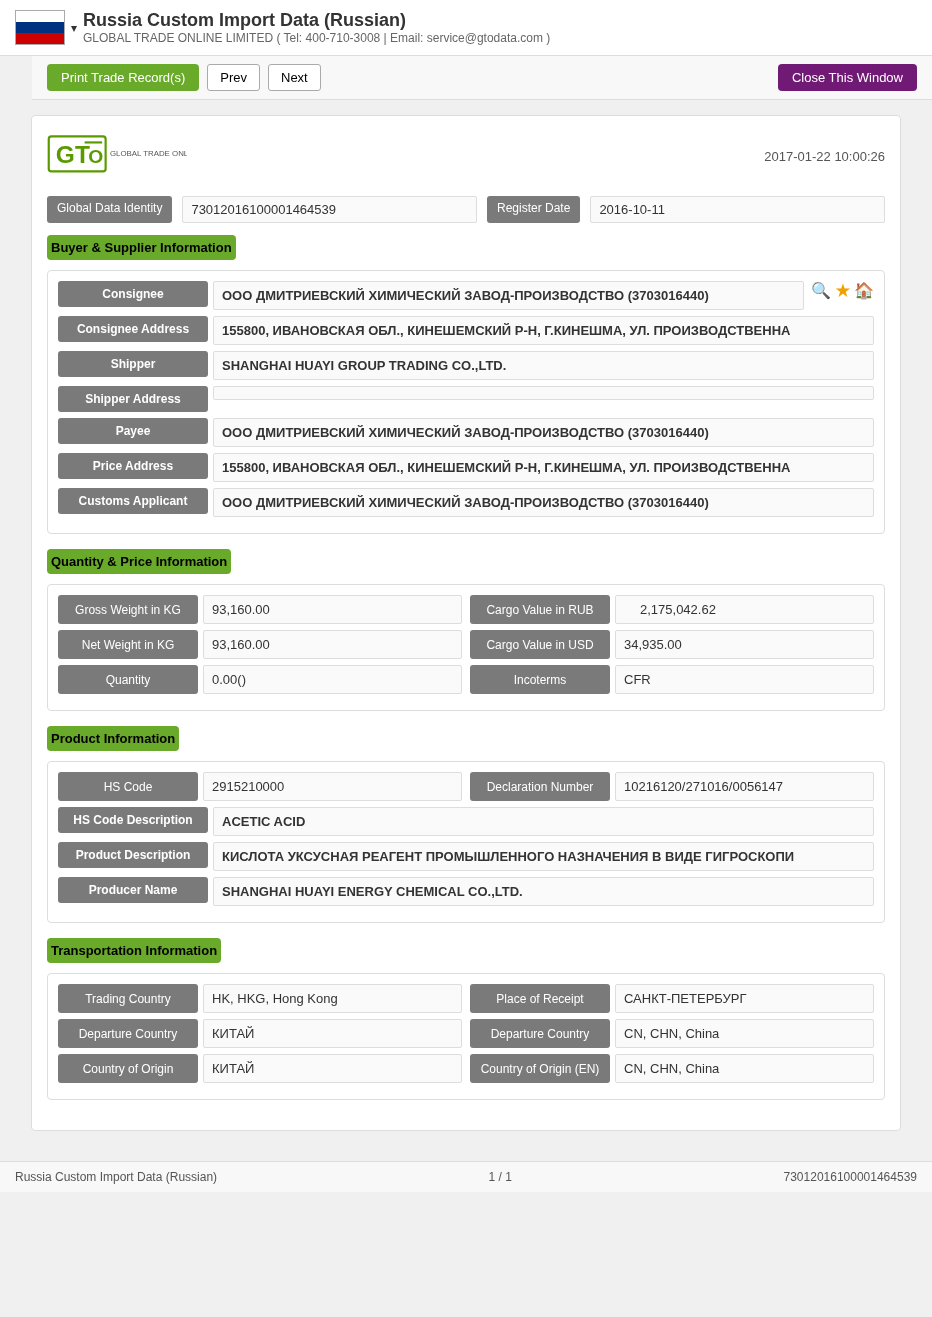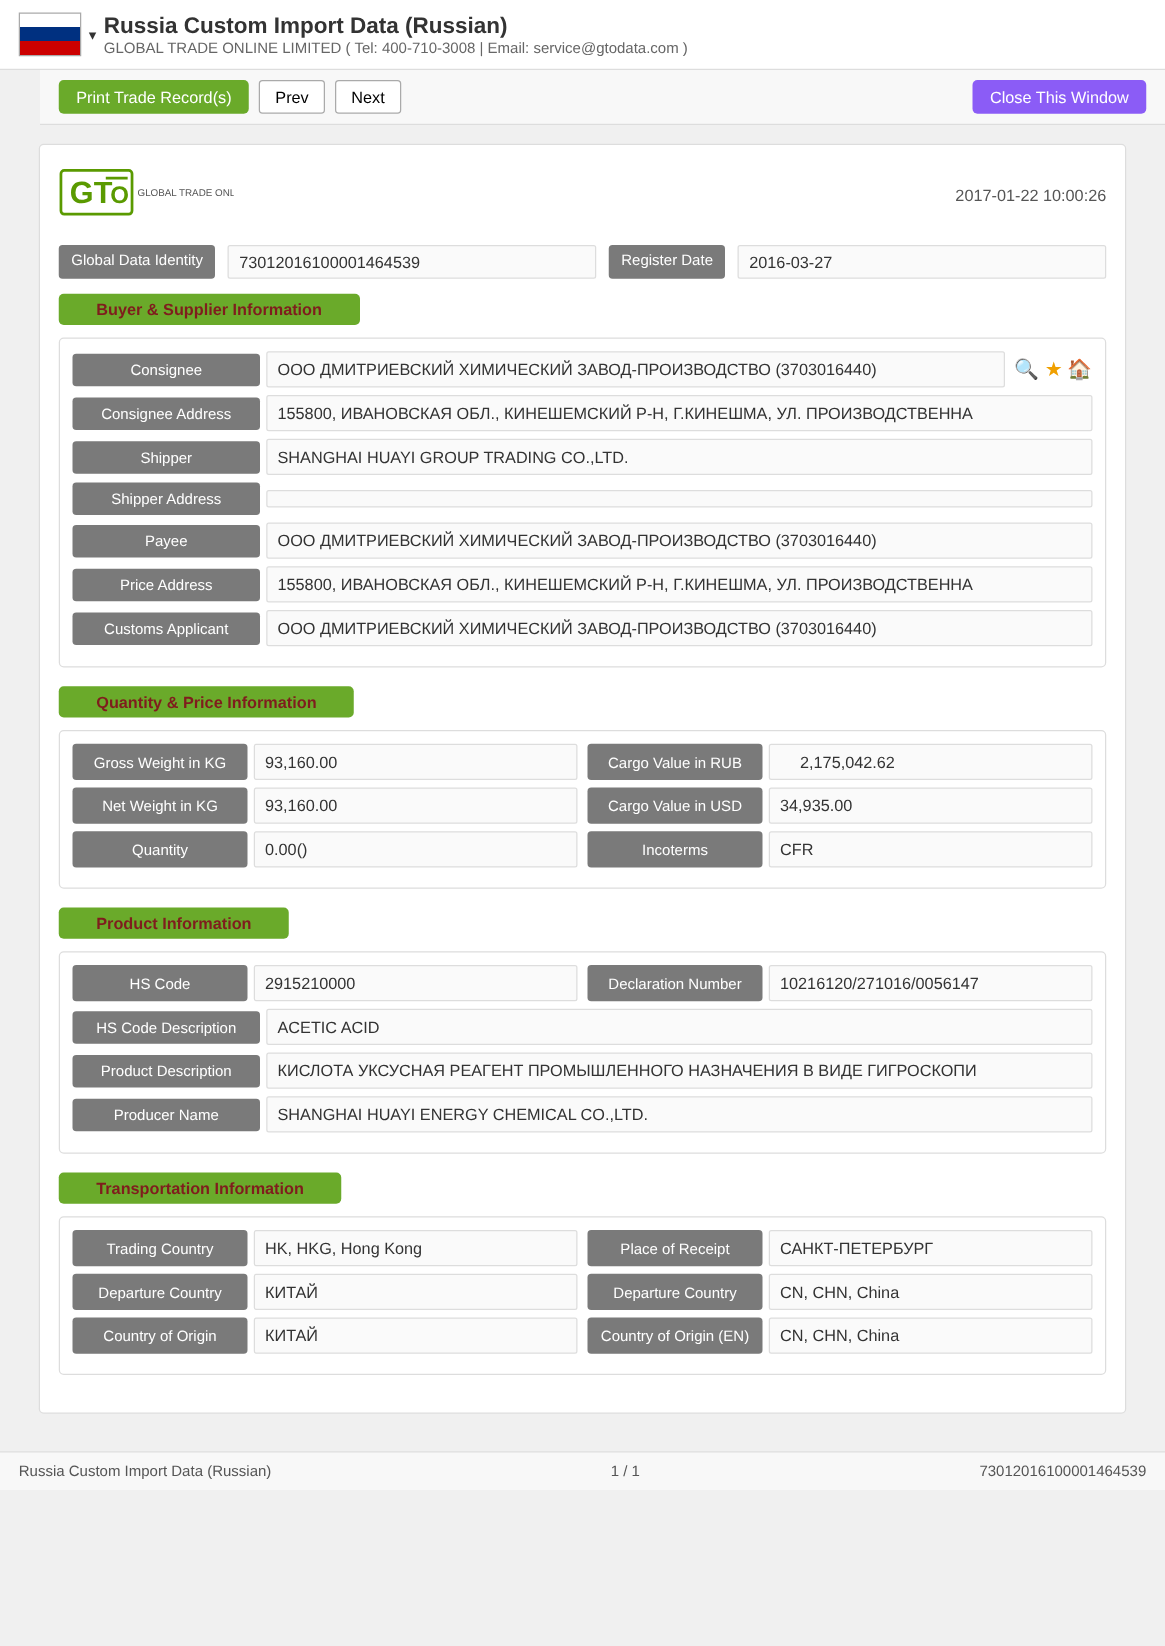--- a/index.html
+++ b/index.html
@@ -43,21 +43,21 @@
     }
     .btn-nav {
       background: #fff;
       border: 1px solid #aaa;
       padding: 5px 12px;
       border-radius: 3px;
       cursor: pointer;
       font-size: 13px;
     }
     .btn-close {
-      background: #8b5cf6;
+      background: #701a75;
       color: #fff;
       border: none;
       padding: 6px 14px;
       border-radius: 4px;
       cursor: pointer;
       font-size: 13px;
       margin-left: auto;
     }
 
     .content {
@@ -116,40 +116,41 @@
       font-size: 13px;
       border-radius: 2px;
       background: #fafafa;
     }
 
     .section {
       margin-bottom: 15px;
     }
     .section-title-bar {
       background: #6aaa2a;
-      color: #7f1d1d;
-      padding: 5px 30px;
+      color: #000000;
+      padding: 5px 4px;
       border-radius: 4px;
       display: inline-block;
       font-size: 13px;
       font-weight: bold;
       margin-bottom: 10px;
     }
     .section-card {
       background: #fff;
       border: 1px solid #ddd;
       border-radius: 4px;
       padding: 10px;
     }
 
     .field-row {
       display: flex;
-      align-items: center;
+      align-items: flex-start;
       margin-bottom: 6px;
       gap: 0;
+      font-weight: bold;
     }
     .field-label {
       background: #7a7a7a;
       color: #fff;
       padding: 6px 10px;
       border-radius: 3px;
       font-size: 12px;
       min-width: 150px;
       text-align: center;
       display: flex;
@@ -238,21 +239,21 @@
           <text x="72" y="28" font-size="9" fill="#555" font-family="Arial">GLOBAL TRADE ONLINE LIMITED</text>
         </svg>
       </div>
       <span class="timestamp">2017-01-22 10:00:26</span>
     </div>
 
     <div class="identity-row">
       <span class="identity-label">Global Data Identity</span>
       <span class="identity-value">73012016100001464539</span>
       <span class="identity-label">Register Date</span>
-      <span class="identity-value">2016-03-27</span>
+      <span class="identity-value">2016-10-11</span>
     </div>
 
     <div class="section">
       <div class="section-title-bar">Buyer &amp; Supplier Information</div>
       <div class="section-card" id="buyer-supplier-fields">
       <div class="field-row">
             <span class="field-label">Consignee</span>
             <span class="field-value">ООО ДМИТРИЕВСКИЙ ХИМИЧЕСКИЙ ЗАВОД-ПРОИЗВОДСТВО (3703016440)</span>
             <div class="field-icons">
               <span class="icon-magnify">🔍</span>

